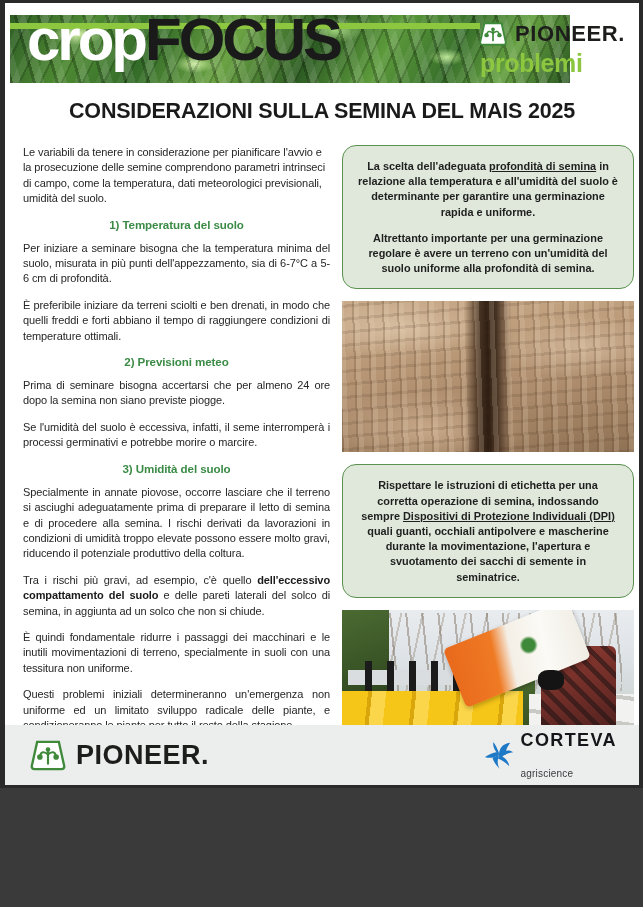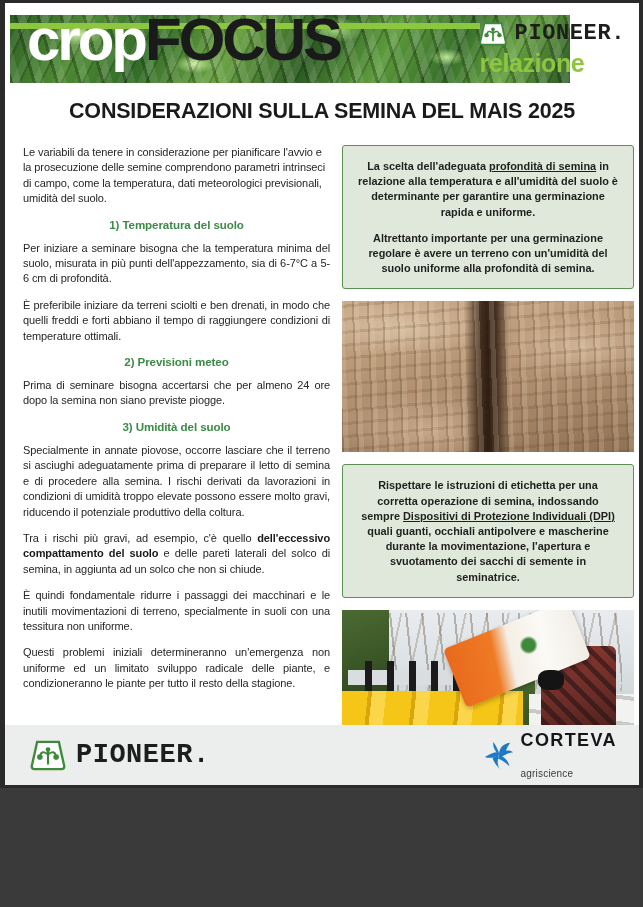--- a/index.html
+++ b/index.html
@@ -83,21 +83,20 @@
     text-align: left;
   }
   .brand-row { display: flex; align-items: center; gap: 7px; }
   .pioneer-mark { width: 30px; height: 26px; display: block; }
   .pioneer-word {
     font-size: 22px;
     font-weight: 700;
     color: #1d1d1b;
     letter-spacing: 0.6px;
     line-height: 1;
-    font-family: Liberation Mono, monospace;
   }
   .agronomy-word {
     font-size: 25px;
     font-weight: 700;
     color: #8dc63f;
     letter-spacing: -0.4px;
     line-height: 1;
     margin-top: 4px;
     margin-left: 2px;
   }
@@ -143,21 +142,21 @@
     color: #3b8b46;
     margin: 0 0 10px 0;
     letter-spacing: -0.1px;
     text-align: center;
   }
 
   
   .callout {
     background: #dfe8da;
     border: 1.6px solid #5b9150;
-    border-radius: 3px;
+    border-radius: 14px;
     padding: 13px 14px 12px 14px;
     box-sizing: border-box;
     margin-bottom: 12px;
   }
   .callout p {
     margin: 0;
     font-size: 10.9px;
     line-height: 15.2px;
     color: #1f1f1f;
     text-align: center;
@@ -313,36 +312,37 @@
             <path d="M21 10.5 V27" stroke="#3f8a3a" stroke-width="2.4" stroke-linecap="round"></path>
             <path d="M21 17 C17 13 13 14 12.5 18" stroke="#3f8a3a" stroke-width="2.2" fill="none" stroke-linecap="round"></path>
             <path d="M21 17 C25 13 29 14 29.5 18" stroke="#3f8a3a" stroke-width="2.2" fill="none" stroke-linecap="round"></path>
             <circle cx="12" cy="19.6" r="3.1" fill="#3f8a3a"></circle>
             <circle cx="30" cy="19.6" r="3.1" fill="#3f8a3a"></circle>
             <circle cx="21" cy="11.4" r="2.6" fill="#3f8a3a"></circle>
           </svg>
         </span>
         <span class="pioneer-word">PIONEER.</span>
       </div>
-      <div class="agronomy-word">relazione</div>
+      <div class="agronomy-word">problemi</div>
     </div>
   </div>
 
   <div id="doc-title">CONSIDERAZIONI SULLA SEMINA DEL MAIS 2025</div>
 
   <div id="left-col">
 
     <p class="para lead">Le variabili da tenere in considerazione per pianificare l'avvio e la prosecuzione delle semine comprendono parametri intrinseci di campo, come la temperatura, dati meteorologici previsionali, umidità del suolo.</p>
 
     <h3 class="sec-head">1) Temperatura del suolo</h3>
     <p class="para">Per iniziare a seminare bisogna che la temperatura minima del suolo, misurata in più punti dell'appezzamento, sia di 6-7°C a 5-6 cm di profondità.</p>
     <p class="para">È preferibile iniziare da terreni sciolti e ben drenati, in modo che quelli freddi e forti abbiano il tempo di raggiungere condizioni di temperature ottimali.</p>
 
     <h3 class="sec-head">2) Previsioni meteo</h3>
     <p class="para">Prima di seminare bisogna accertarsi che per almeno 24 ore dopo la semina non siano previste piogge.</p>
+    <p class="para">Se l'umidità del suolo è eccessiva, infatti, il seme interromperà i processi germinativi e potrebbe morire o marcire.</p>
 
     <h3 class="sec-head">3) Umidità del suolo</h3>
     <p class="para">Specialmente in annate piovose, occorre lasciare che il terreno si asciughi adeguatamente prima di preparare il letto di semina e di procedere alla semina. I rischi derivati da lavorazioni in condizioni di umidità troppo elevate possono essere molto gravi, riducendo il potenziale produttivo della coltura.</p>
 
     <p class="para"><span>Tra i rischi più gravi, ad esempio, c'è quello </span><b>dell'eccessivo compattamento del suolo</b><span> e delle pareti laterali del solco di semina, in aggiunta ad un solco che non si chiude.</span></p>
 
     <p class="para">È quindi fondamentale ridurre i passaggi dei macchinari e le inutili movimentazioni di terreno, specialmente in suoli con una tessitura non uniforme.</p>
     <p class="para">Questi problemi iniziali determineranno un'emergenza non uniforme ed un limitato sviluppo radicale delle piante, e condizioneranno le piante per tutto il resto della stagione.</p>
   </div>
 

